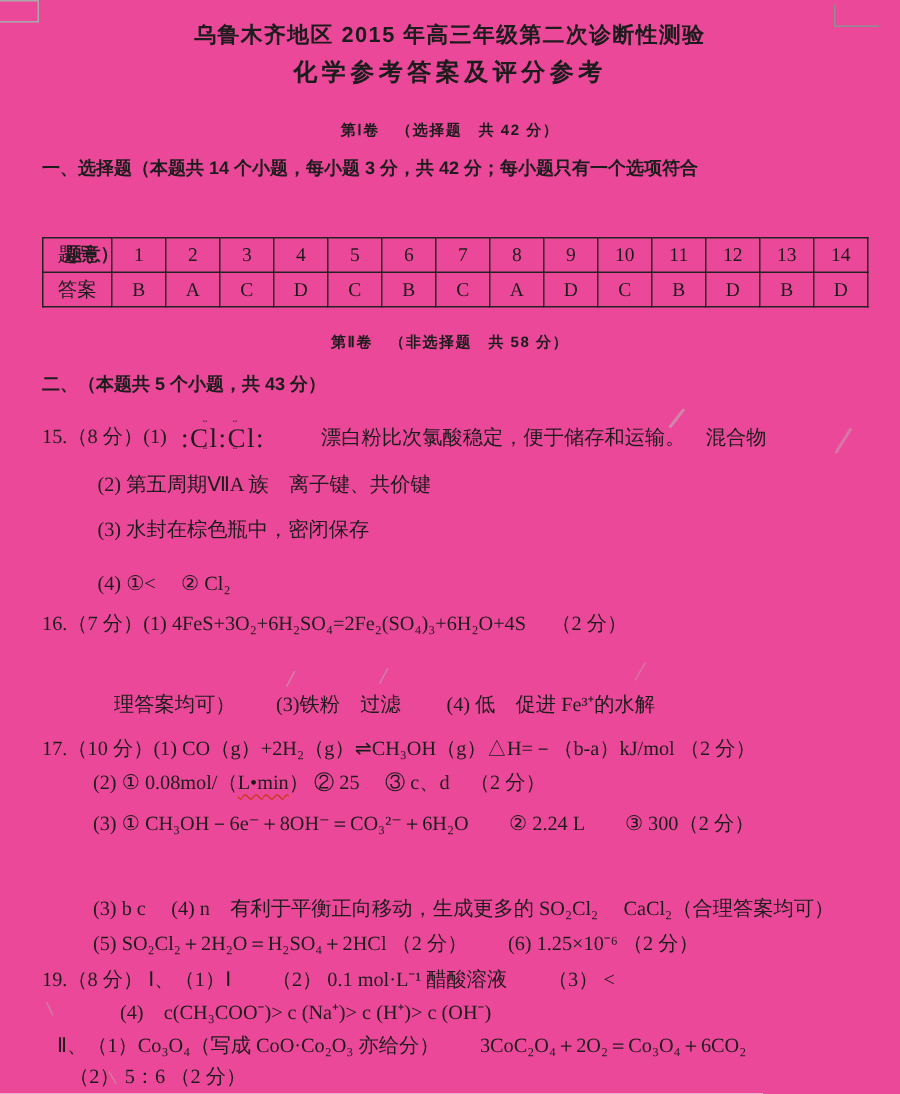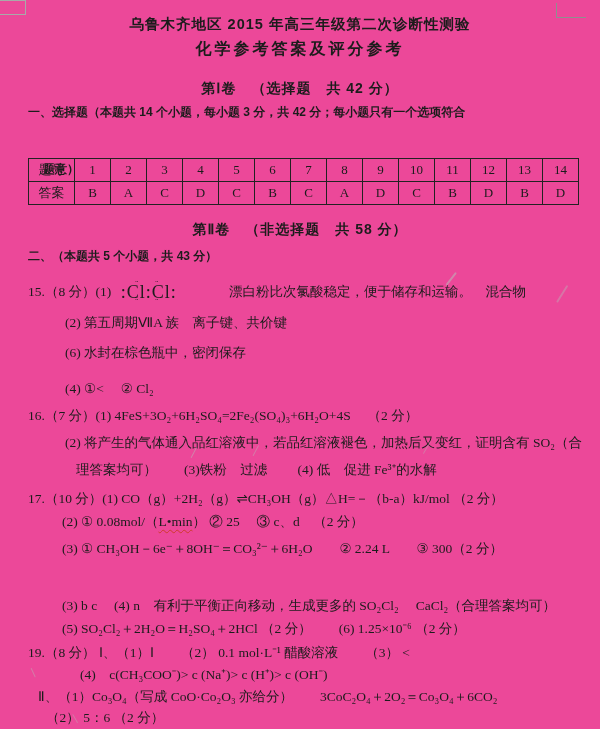--- a/index.html
+++ b/index.html
@@ -9,21 +9,21 @@
     background:#ec4899;
     overflow:hidden;
     font-family:"Liberation Serif", serif;
     color:#1c1c1c;
   }
   .line{position:absolute;white-space:nowrap;font-size:13.5px;line-height:18px;}
   .center{left:0;width:600px;text-align:center;}
   .hd{font-family:"Liberation Sans", sans-serif;font-weight:bold;}
   .exam-title{font-size:14.5px;letter-spacing:1px;}
   .doc-title{font-size:16px;letter-spacing:3px;}
-  .part-title{font-size:14px;letter-spacing:1px;}
+  .part-title{font-size:10px;letter-spacing:1px;}
   .instr{font-size:12px;}
   
   .ans-table{position:absolute;left:28px;top:158px;border-collapse:collapse;table-layout:fixed;}
   .ans-table td{
     border:1.2px solid #222;
     width:35px;height:22px;
     text-align:center;vertical-align:middle;
     font-size:13px;padding:0;
   }
   .ans-table td.lbl{width:45px;font-size:13px;}
@@ -99,28 +99,27 @@
   <div class="line center hd part-title" style="top:220px;">第Ⅱ卷　（非选择题　共 58 分）</div>
   <div class="line hd instr" style="top:247px;left:28px;">二、（本题共 5 个小题，共 43 分）</div>
 
   <div class="line" style="top:281px;left:28px;">
     <span>15.（8 分）(1)</span>
     <span class="lewis">
       <span class="dots">¨　¨</span>
       <span class="mid">:Cl:Cl:</span>
       <span class="dots">¨　¨</span>
     </span>
-    <span style="margin-left:43px;">漂白粉比次氯酸稳定，便于储存和运输。　混合物</span>
+    <span style="margin-left:28px;">漂白粉比次氯酸稳定，便于储存和运输。　混合物</span>
   </div>
   <div class="line" style="top:314px;left:65px;">(2) 第五周期ⅦA 族　离子键、共价键</div>
-  <div class="line" style="top:344px;left:65px;">(6) 水封在棕色瓶中，密闭保存</div>
+  <div class="line" style="top:344px;left:65px;">(3) 水封在棕色瓶中，密闭保存</div>
   <div class="line" style="top:380px;left:65px;">(4) ①&lt;　 ② Cl₂</div>
 
   <div class="line" style="top:407px;left:28px;">16.（7 分）(1) 4FeS+3O₂+6H₂SO₄=2Fe₂(SO₄)₃+6H₂O+4S　 （2 分）</div>
-  <div class="line" style="top:434px;left:65px;">(2) 将产生的气体通入品红溶液中，若品红溶液褪色，加热后又变红，证明含有 SO₂（合</div>
   <div class="line" style="top:461px;left:28px;margin-left:48px;">理答案均可）　　(3)铁粉　过滤　　 (4) 低　促进 Fe³⁺的水解</div>
 
   <div class="line" style="top:490px;left:28px;">17.（10 分）(1) CO（g）+2H₂（g）⇌CH₃OH（g）△H=－（b-a）kJ/mol （2 分）</div>
   <div class="line" style="top:513px;left:62px;">
     <span>(2) ① 0.08mol/（</span><span class="wavy">L•min</span><span>） ② 25　 ③ c、d　（2 分）</span>
   </div>
   <div class="line" style="top:540px;left:62px;">(3) ① CH₃OH－6e⁻＋8OH⁻＝CO₃²⁻＋6H₂O　　② 2.24 L　　③ 300（2 分）</div>
 
   <div class="line" style="top:597px;left:62px;">(3) b c　 (4) n　有利于平衡正向移动，生成更多的 SO₂Cl₂　 CaCl₂（合理答案均可）</div>
   <div class="line" style="top:620px;left:62px;">(5) SO₂Cl₂＋2H₂O＝H₂SO₄＋2HCl （2 分）　　(6) 1.25×10⁻⁶ （2 分）</div>

